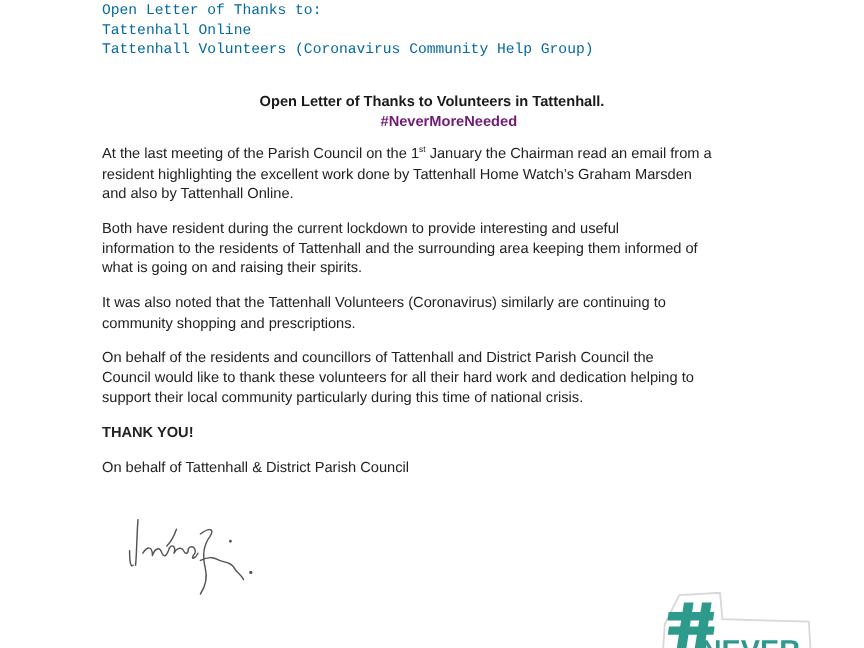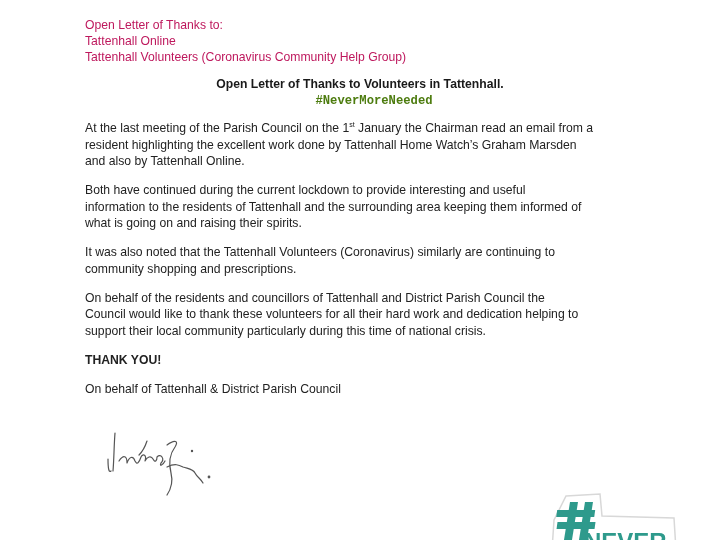--- a/index.html
+++ b/index.html
@@ -17,44 +17,44 @@
     }
     .page {
       position: absolute;
       left: 0; top: 0;
       width: 720px; height: 540px;
       background: #fff;
     }
     .addressees {
       position: absolute;
       left: 85px;
-      top: 17px;
+      top: 1px;
       font-size: 12.2px;
       line-height: 16px;
-      color: #be185d;
+      color: #0369a1;
+      font-family: Liberation Mono, monospace;
     }
     .addressees div { white-space: nowrap; }
     .heading {
       position: absolute;
       left: 0;
       width: 720px;
       top: 76px;
       text-align: center;
       font-size: 12.2px;
       line-height: 17px;
     }
     .heading .title {
       font-weight: bold;
       color: #1a1a1a;
     }
     .heading .hashtag {
       font-weight: bold;
-      color: #4d7c0f;
+      color: #701a75;
       padding-left: 28px;
-      font-family: Liberation Mono, monospace;
     }
     .body-text {
       position: absolute;
       left: 85px;
       top: 120px;
       width: 560px;
       font-size: 12.2px;
       line-height: 16.5px;
       color: #222;
     }
@@ -102,21 +102,21 @@
     <div class="hashtag">#NeverMoreNeeded</div>
   </div>
 
   <div class="body-text">
     <p>
       <span class="ln"><span>At the last meeting of the Parish Council on the 1</span><sup>st</sup><span> January the Chairman read an email from a</span></span>
       <span class="ln">resident highlighting the excellent work done by Tattenhall Home Watch’s Graham Marsden</span>
       <span class="ln">and also by Tattenhall Online.</span>
     </p>
     <p>
-      <span class="ln">Both have continued during the current lockdown to provide interesting and useful</span>
+      <span class="ln">Both have resident during the current lockdown to provide interesting and useful</span>
       <span class="ln">information to the residents of Tattenhall and the surrounding area keeping them informed of</span>
       <span class="ln">what is going on and raising their spirits.</span>
     </p>
     <p>
       <span class="ln">It was also noted that the Tattenhall Volunteers (Coronavirus) similarly are continuing to</span>
       <span class="ln">community shopping and prescriptions.</span>
     </p>
     <p>
       <span class="ln">On behalf of the residents and councillors of Tattenhall and District Parish Council the</span>
       <span class="ln">Council would like to thank these volunteers for all their hard work and dedication helping to</span>

